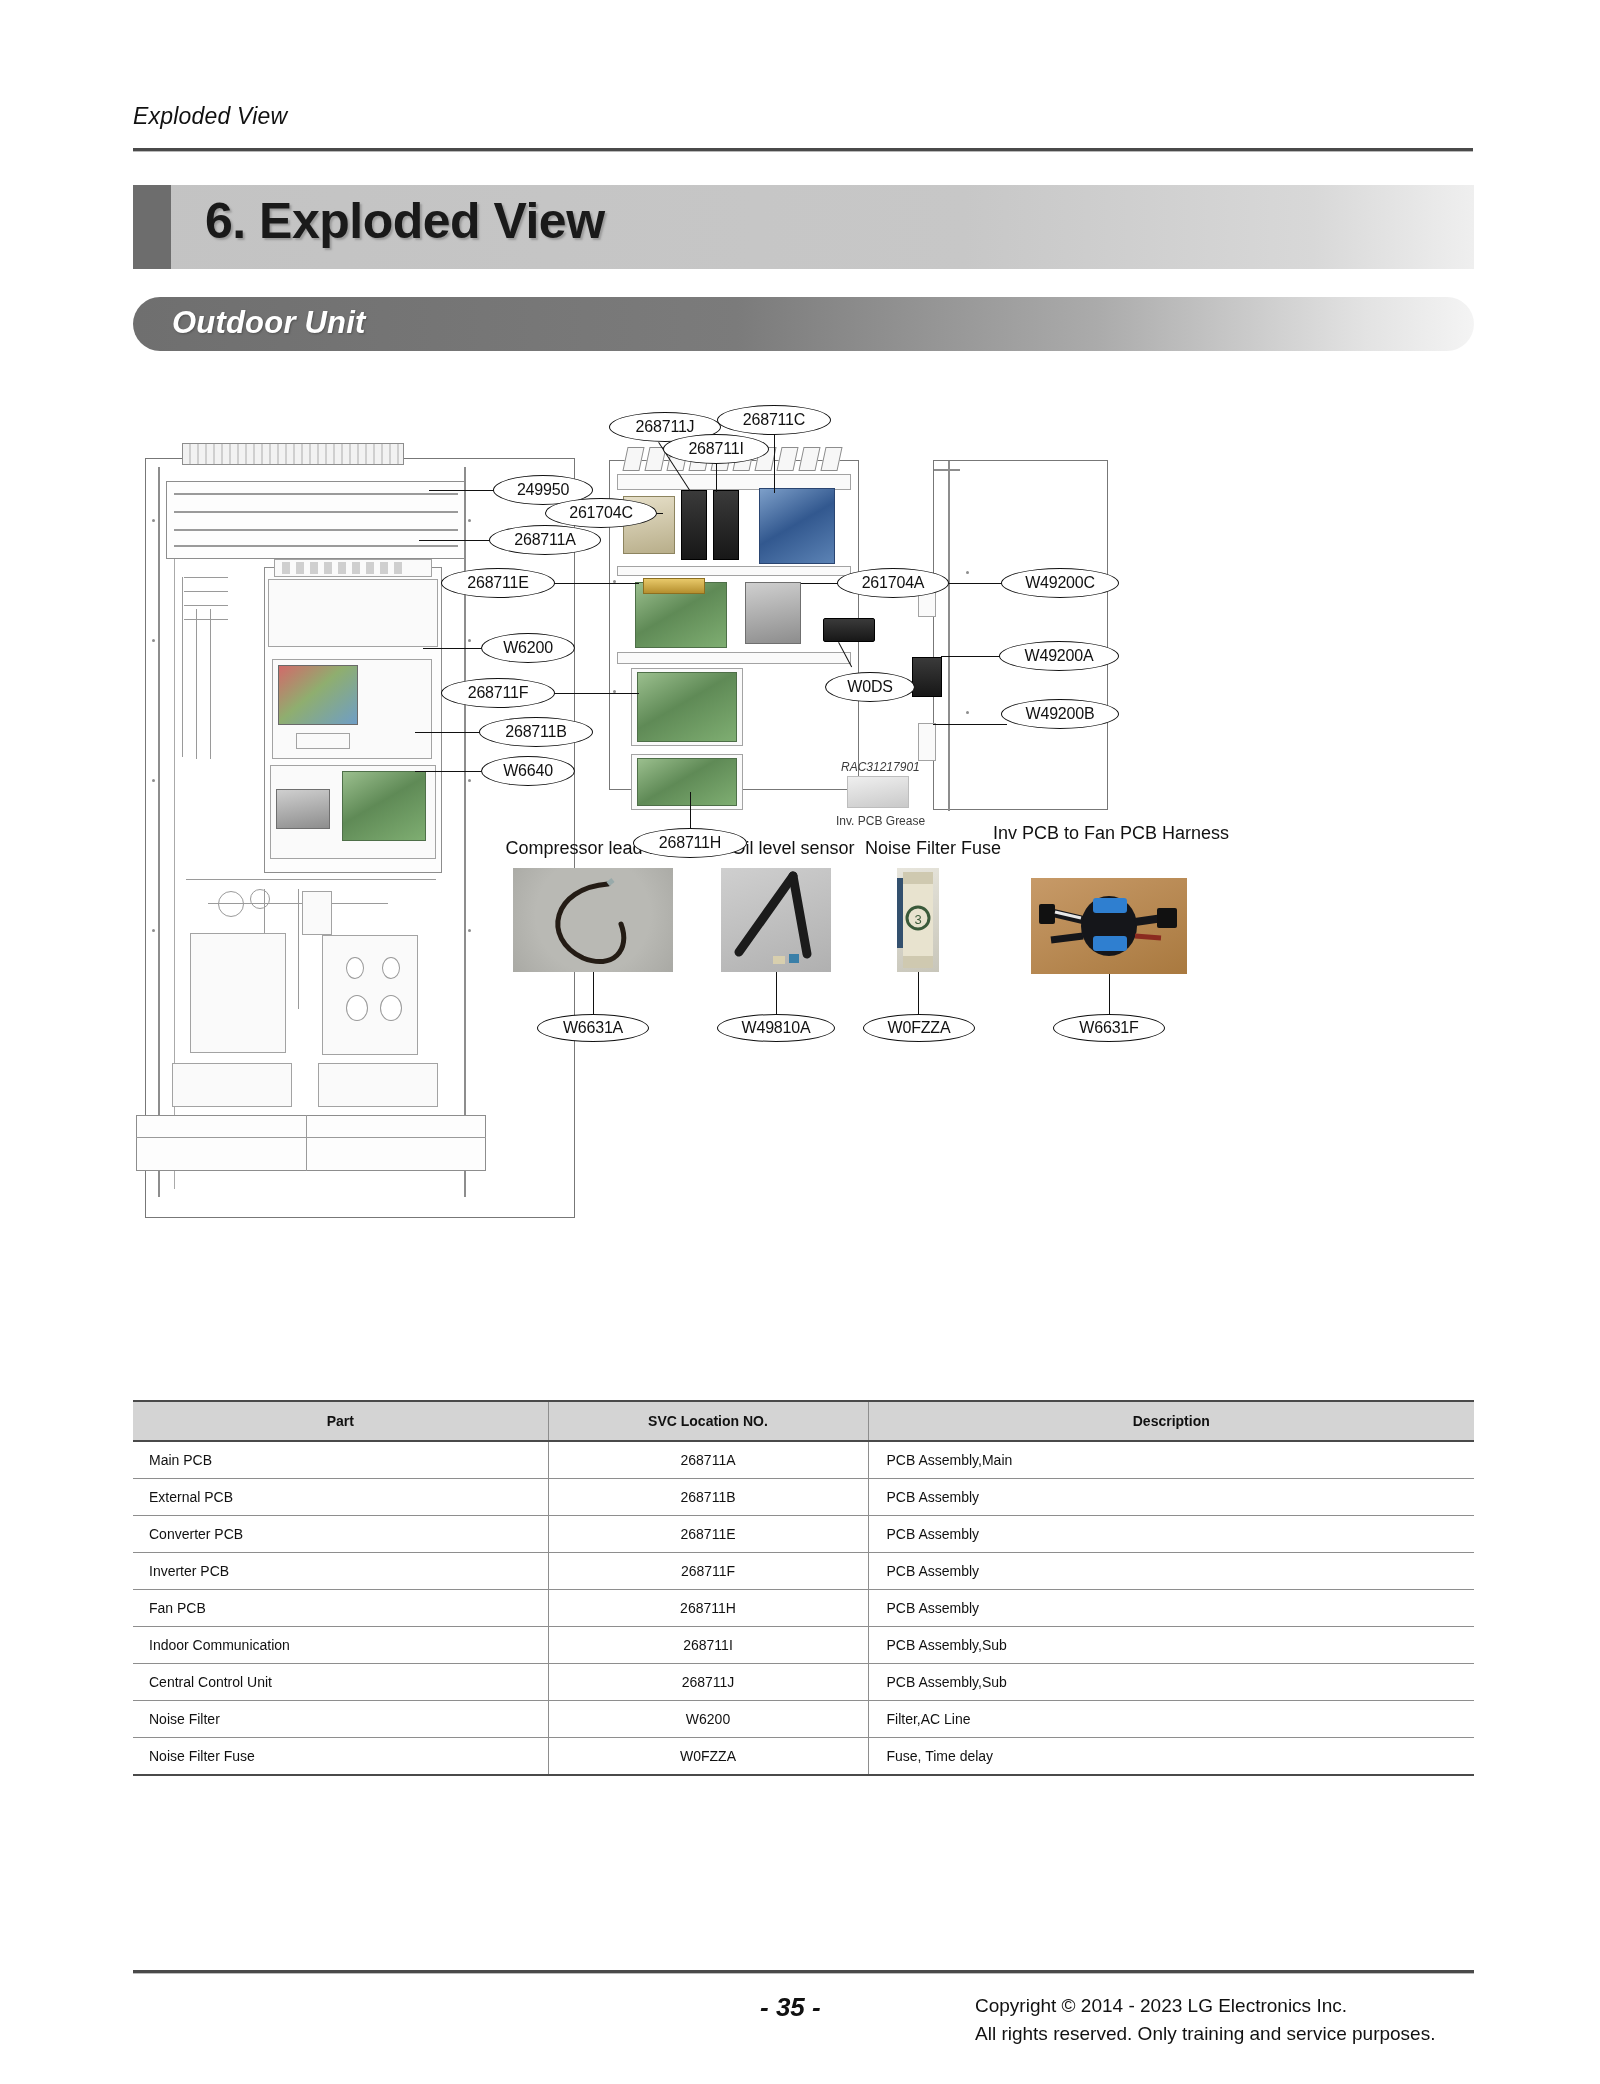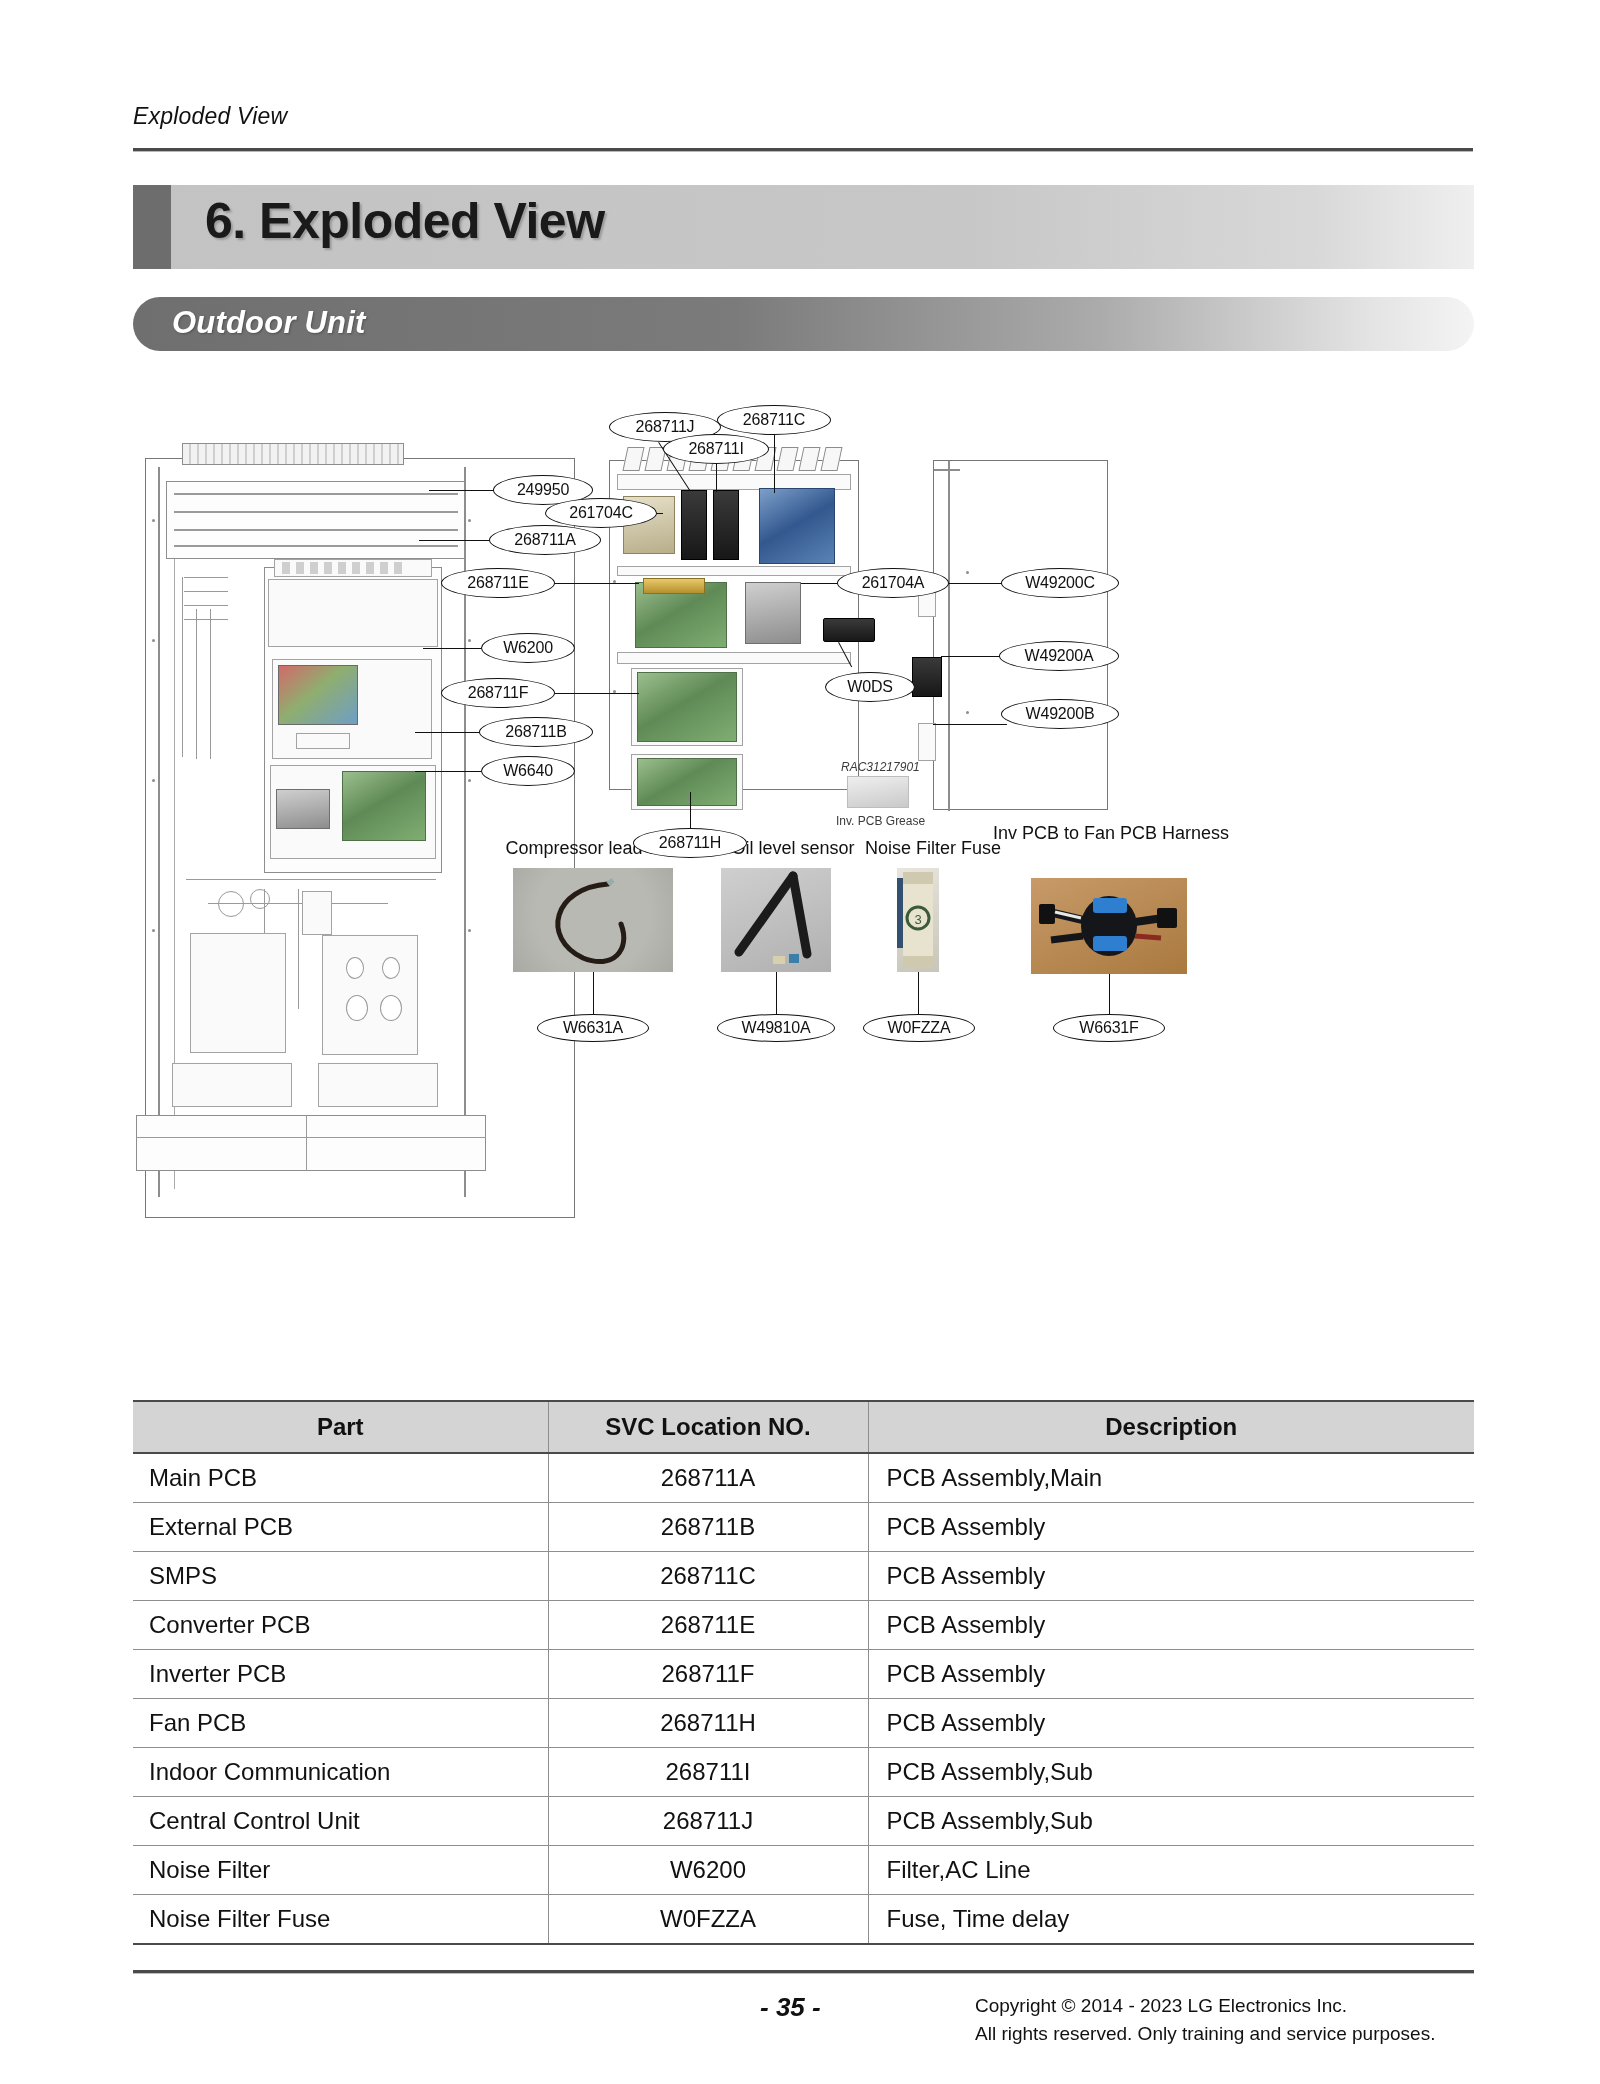--- a/index.html
+++ b/index.html
@@ -175,21 +175,21 @@
 
   
   .table-wrap {
     position: absolute;
     left: 133px; top: 1400px;
     width: 1341px;
   }
   table.parts {
     width: 1341px;
     border-collapse: collapse;
-    font-size: 24px;
+    font-size: 14px;
   }
   table.parts th {
     background: #d4d4d4;
     border-top: 2.2px solid #4a4a4a;
     border-bottom: 2.2px solid #4a4a4a;
     border-left: 1.4px solid #8e8e8e;
     font-weight: bold;
     padding: 11px 8px;
     text-align: center;
     color:#111;
@@ -544,25 +544,20 @@
           <td>Main PCB</td>
           <td class="c">268711A</td>
           <td class="d">PCB Assembly,Main</td>
         </tr>
         <tr>
           <td>External PCB</td>
           <td class="c">268711B</td>
           <td class="d">PCB Assembly</td>
         </tr>
         <tr>
-          <td>SMPS</td>
-          <td class="c">268711C</td>
-          <td class="d">PCB Assembly</td>
-        </tr>
-        <tr>
           <td>Converter PCB</td>
           <td class="c">268711E</td>
           <td class="d">PCB Assembly</td>
         </tr>
         <tr>
           <td>Inverter PCB</td>
           <td class="c">268711F</td>
           <td class="d">PCB Assembly</td>
         </tr>
         <tr>

